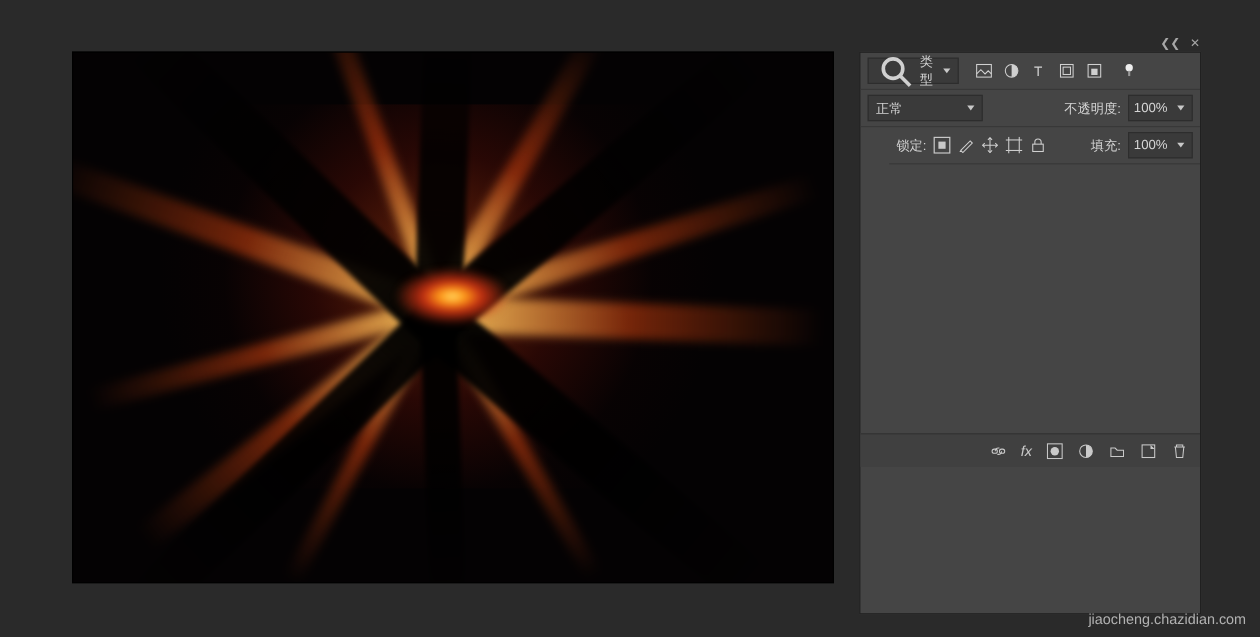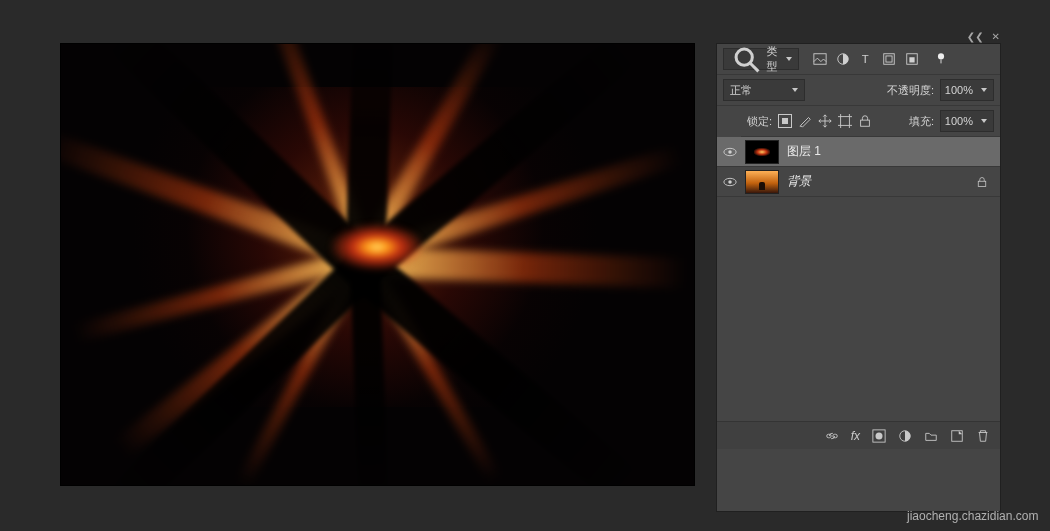--- a/index.html
+++ b/index.html
@@ -136,21 +136,21 @@
       <div class="icon-btn" style="margin-left:6px;">
           <svg viewBox="0 0 16 16">
             <circle cx="8" cy="5" r="3.5" fill="#eee"></circle>
             <rect x="7" y="8" width="2" height="5" fill="#999"></rect>
           </svg>
         </div>
     </div>
   </div>
 
   <div class="row">
-    <div class="sel" style="width:82px;">
+    <div class="sel" style="width:96px;">
       <span>正常</span>
       <span class="chev" style="margin-left:auto;"></span>
     </div>
     <span style="margin-left:auto;">不透明度:</span>
     <div class="sel" style="width:54px; justify-content:flex-end;">
       <span>100%</span>
       <span class="chev"></span>
     </div>
   </div>
 
@@ -175,44 +175,20 @@
           <path d="M5 7 V5 a3 3 0 0 1 6 0 V7" fill="none" stroke="#d0d0d0"></path>
         </svg>
     </div>
     <span style="margin-left:auto;">填充:</span>
     <div class="sel" style="width:54px; justify-content:flex-end;">
       <span>100%</span>
       <span class="chev"></span>
     </div>
   </div>
 
-  <div class="layers-list">
-    <div class="layer sel">
-      <svg class="eye" viewBox="0 0 16 16">
-          <ellipse cx="8" cy="8" rx="7" ry="4.2" fill="none" stroke="#d0d0d0"></ellipse>
-          <circle cx="8" cy="8" r="2" fill="#d0d0d0"></circle>
-        </svg>
-      <div class="thumb">
-          <div class="min-glow"></div>
-        </div>
-      <span class="layer-name">图层 1</span>
-    </div>
-    <div class="layer">
-      <svg class="eye" viewBox="0 0 16 16">
-          <ellipse cx="8" cy="8" rx="7" ry="4.2" fill="none" stroke="#d0d0d0"></ellipse>
-          <circle cx="8" cy="8" r="2" fill="#d0d0d0"></circle>
-        </svg>
-      <div class="thumb bg"></div>
-      <span class="layer-name italic">背景</span>
-      <svg class="lock-ind" width="12" height="12" viewBox="0 0 16 16">
-          <rect x="3" y="7" width="10" height="7" fill="none" stroke="#cfcfcf"></rect>
-          <path d="M5 7 V5 a3 3 0 0 1 6 0 V7" fill="none" stroke="#cfcfcf"></path>
-        </svg>
-    </div>
-  </div>
 
   <div class="empty-area"></div>
 
   <div class="footer">
     <svg viewBox="0 0 16 16">
         <path d="M5 8a3 3 0 0 1 3-3h1M11 8a3 3 0 0 1-3 3H7" fill="none" stroke="#cacaca"></path>
         <rect x="2" y="6" width="5" height="4" rx="2" fill="none" stroke="#cacaca"></rect>
         <rect x="9" y="6" width="5" height="4" rx="2" fill="none" stroke="#cacaca"></rect>
       </svg>
     <span>fx</span>

